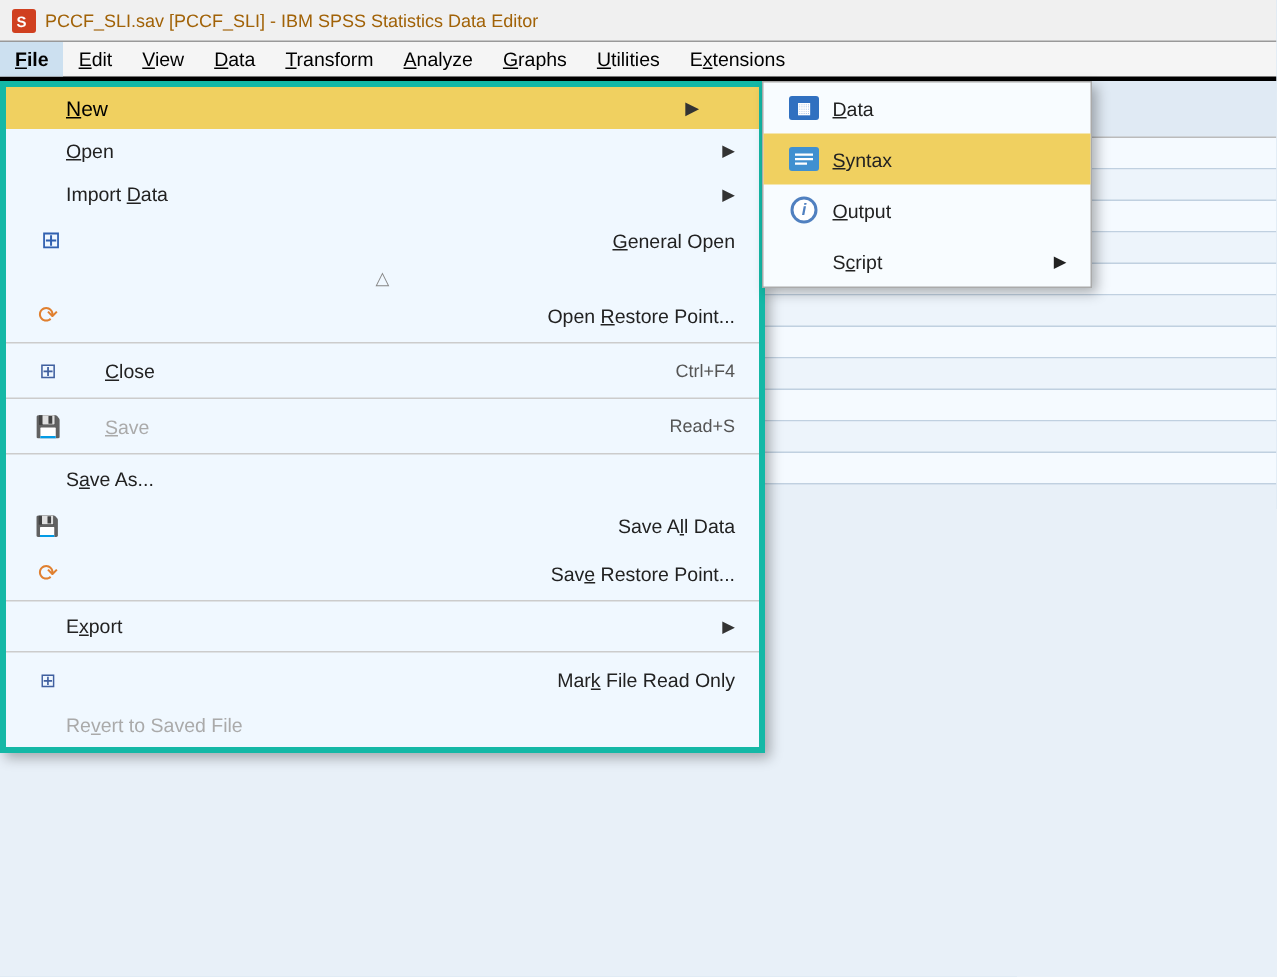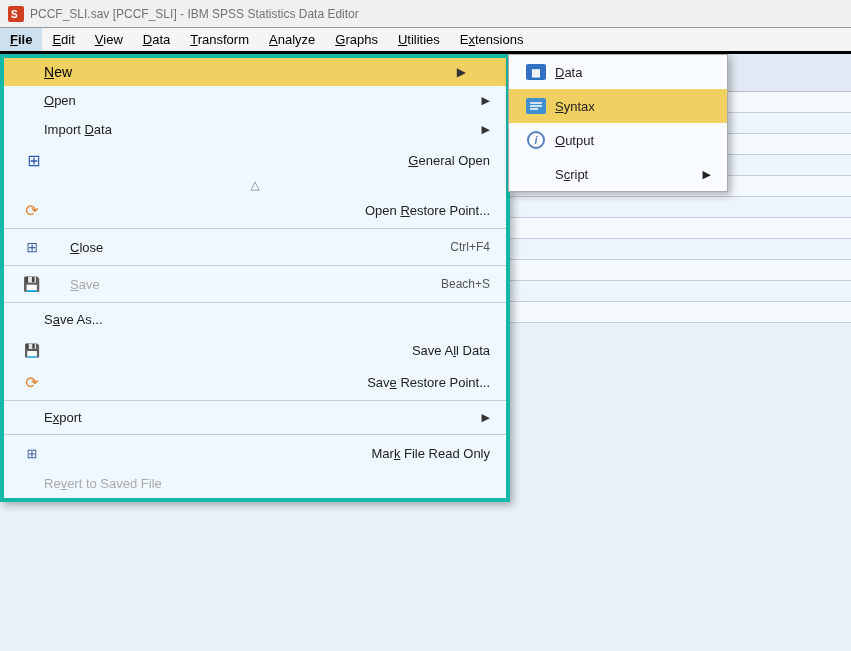--- a/index.html
+++ b/index.html
@@ -302,21 +302,21 @@
 </head>
 <body>
 
 <div id="title-bar">
   <span style="display:inline-flex;align-items:center;gap:3px;">
     <svg width="16" height="16" viewBox="0 0 16 16">
       <rect width="16" height="16" rx="2" fill="#d04020"></rect>
       <text x="3" y="12" font-size="10" fill="white" font-weight="bold">S</text>
     </svg>
   </span>
-  <span style="font-size:12px;color:#737373;">PCCF_SLI.sav [PCCF_SLI] - IBM SPSS Statistics Data Editor</span>
+  <span style="font-size:12px;color:#a16207;">PCCF_SLI.sav [PCCF_SLI] - IBM SPSS Statistics Data Editor</span>
 </div>
 
 <div id="menu-bar">
   <div class="menu-item active">
     <span><u>F</u>ile</span>
   </div>
   <div class="menu-item">
     <span><u>E</u>dit</span>
   </div>
   <div class="menu-item">
@@ -433,21 +433,21 @@
     <span class="icon fm-icon-close" style="margin-left:-22px;margin-right:2px;">⊞</span>
     <span><u>C</u>lose</span>
     <span class="shortcut">Ctrl+F4</span>
   </div>
 
   <hr class="divider">
 
   <div class="file-menu-item disabled">
     <span class="icon fm-icon-save" style="margin-left:-22px;margin-right:2px;">💾</span>
     <span><u>S</u>ave</span>
-    <span class="shortcut">Beach+S</span>
+    <span class="shortcut">Read+S</span>
   </div>
 
   <hr class="divider">
 
   <div class="file-menu-item">
     <span>S<u>a</u>ve As...</span>
   </div>
 
   <div class="file-menu-item">
     <span class="icon fm-icon-save-all" style="margin-left:-22px;margin-right:2px;">💾</span>

